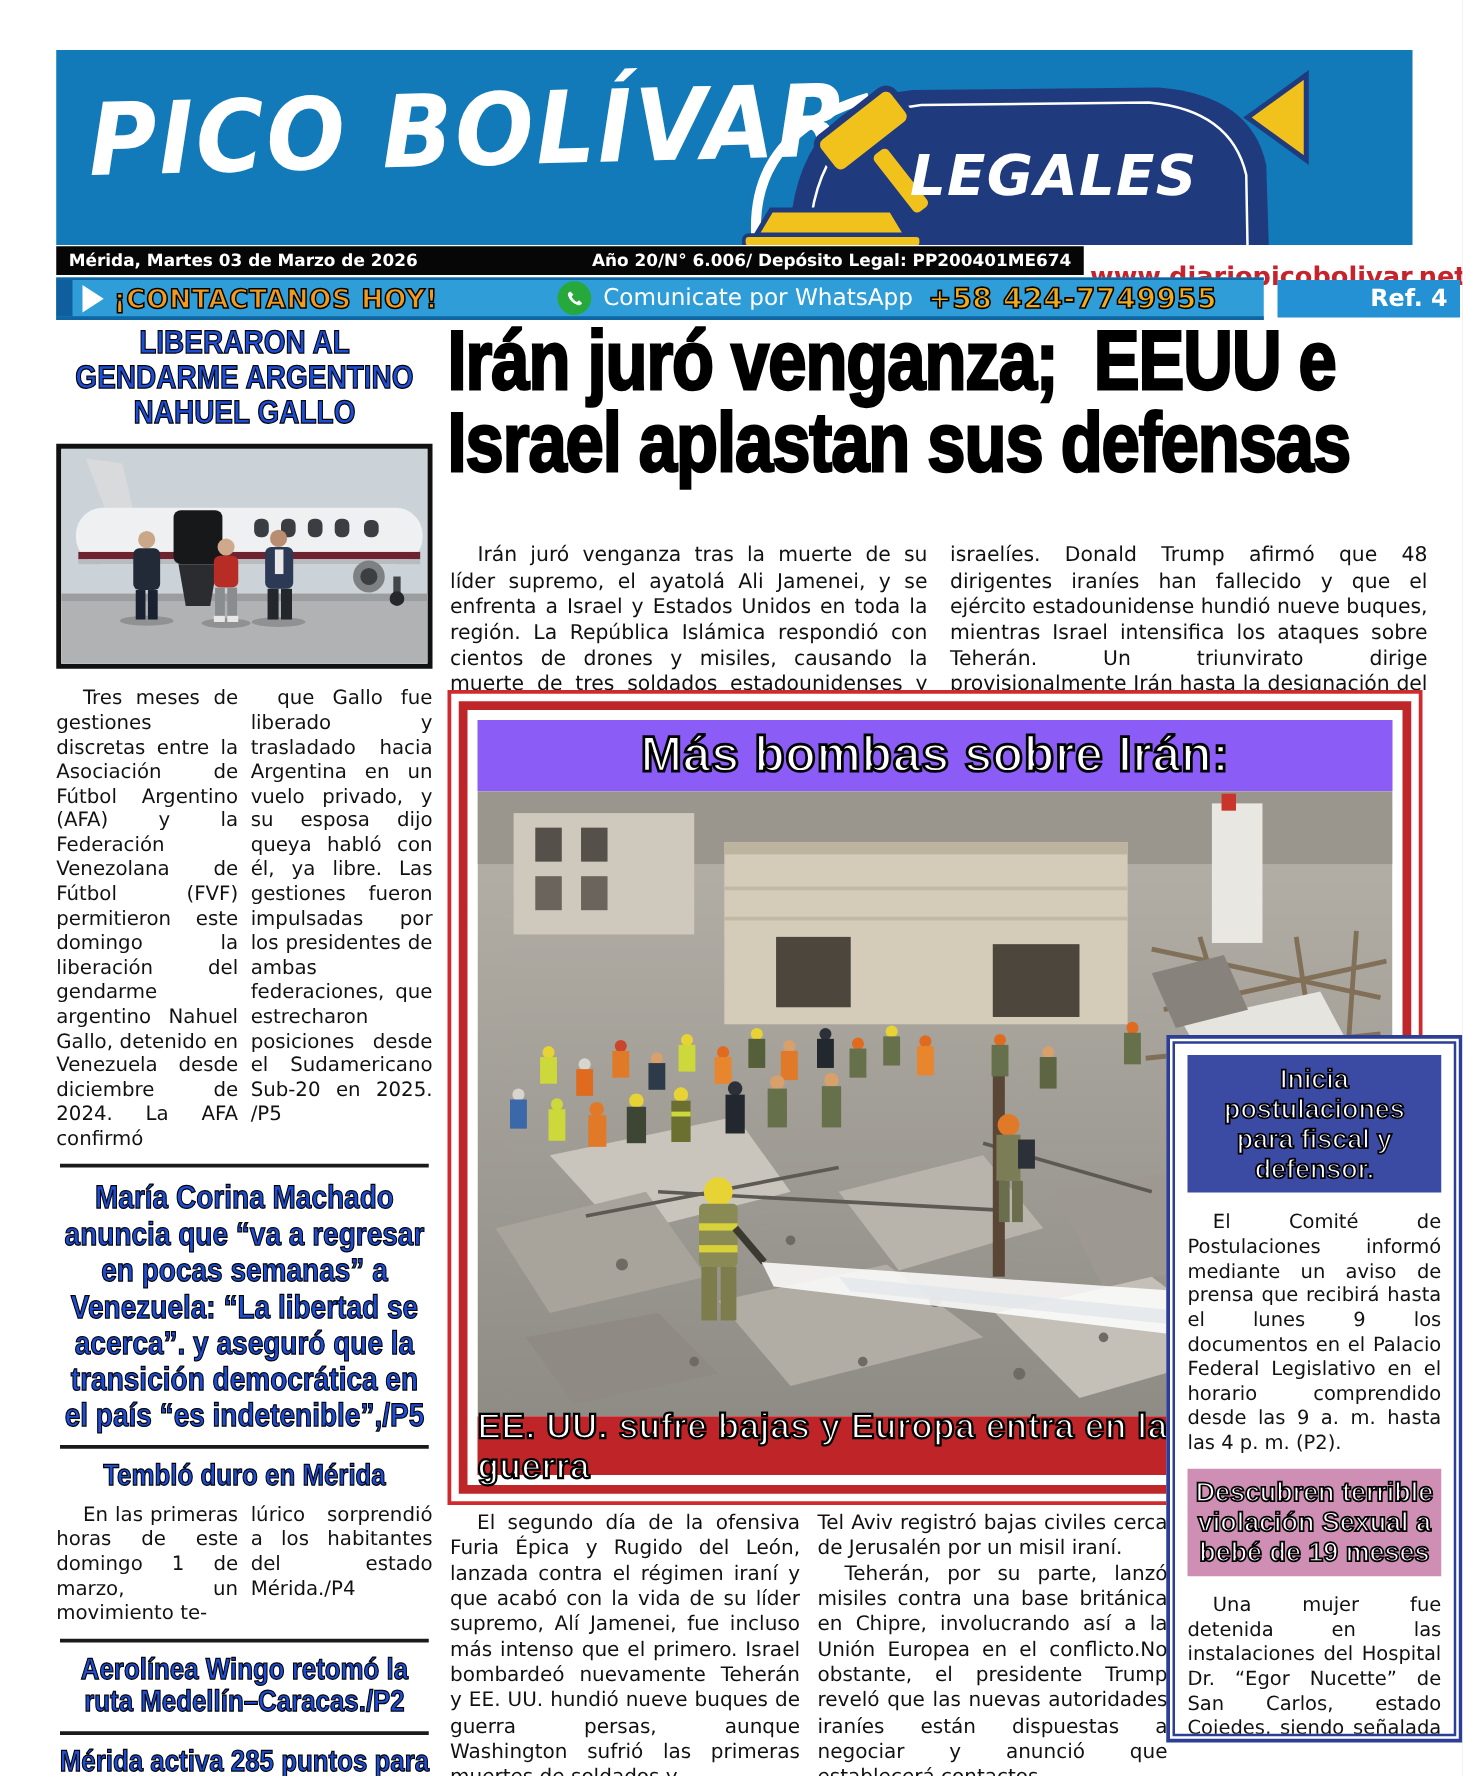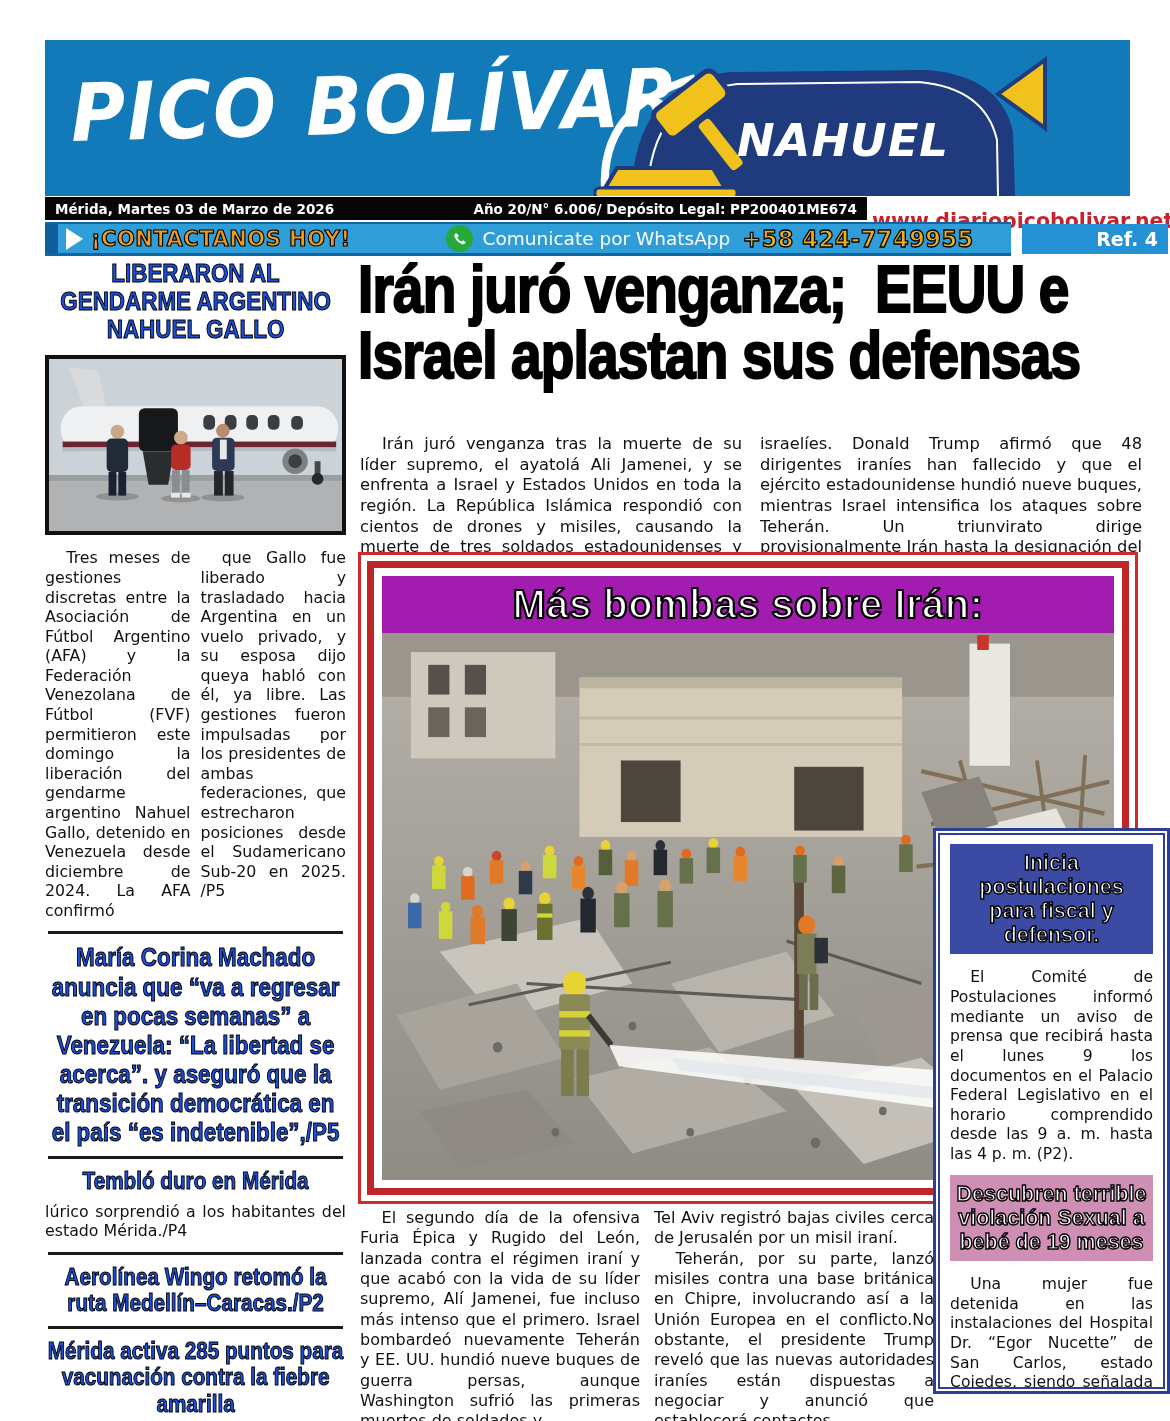--- a/index.html
+++ b/index.html
@@ -62,21 +62,21 @@
                  -webkit-text-stroke:2.2px #000;transform:scaleX(0.82);transform-origin:0 0;
                  white-space:pre-wrap;}
   #leadcols{position:absolute;left:360px;top:434px;width:782px;display:flex;gap:18px;}
   #leadcols > div{flex:1;font-size:16.3px;line-height:1.27;text-align:justify;}
   #leadcols p{margin:0;text-indent:1.35em;}
   
   #photobox{position:absolute;left:358px;top:552px;width:780px;height:652px;
             border:3px solid #cf2a2e;padding:6px;box-sizing:border-box;background:#fff;}
   #photobox-inner{border:7px solid #bf262a;height:100%;box-sizing:border-box;padding:8px;
                   display:flex;flex-direction:column;background:#fff;}
-  #photo-banner{background:#a21caf;height:57px;flex:0 0 auto;display:flex;align-items:center;justify-content:center;}
+  #photo-banner{background:#8b5cf6;height:57px;flex:0 0 auto;display:flex;align-items:center;justify-content:center;}
   .banner-txt{color:#fff;font-weight:bold;-webkit-text-stroke:2.2px #000;
               font-family:"Liberation Sans",sans-serif;letter-spacing:0.5px;}
   #photo-banner .banner-txt{font-size:40px;}
   #rubble-photo{flex:1;min-height:0;}
   #photo-caption{background:#bf2429;height:47px;flex:0 0 auto;position:relative;}
   #caption-text{position:absolute;left:0;top:0;width:556px;height:100%;
                 display:flex;align-items:center;justify-content:center;}
   #photo-caption .banner-txt{font-size:28px;-webkit-text-stroke:1.8px #000;}
   
   #sidebar{position:absolute;left:933px;top:828px;width:237px;height:566px;background:#fff;box-sizing:border-box;}
@@ -111,21 +111,21 @@
       <polygon points="500,20 500,88 453,54" fill="#f2c21c" stroke="#1f3b7d" stroke-width="4"></polygon>
 
       <g transform="rotate(-38 150 70)">
         <rect x="112" y="46" width="76" height="34" rx="8" fill="#f2c21c" stroke="#1f3b7d" stroke-width="5"></rect>
         <rect x="140" y="82" width="18" height="62" rx="6" fill="#f2c21c" stroke="#1f3b7d" stroke-width="4"></rect>
       </g>
 
       <polygon points="72,128 168,128 180,148 60,148" fill="#f2c21c" stroke="#1f3b7d" stroke-width="4"></polygon>
       <rect x="50" y="148" width="142" height="10" rx="4" fill="#f2c21c" stroke="#1f3b7d" stroke-width="3"></rect>
     </svg>
-    <div class="legal-text" id="legales-label">NAHUEL</div>
+    <div class="legal-text" id="legales-label">LEGALES</div>
   </div>
 
   <div id="datebar">
     <span>Mérida, Martes 03 de Marzo de 2026</span>
     <span>Año 20/N° 6.006/ Depósito Legal: PP200401ME674</span>
   </div>
   <div id="urlzone">
     <span>www.diariopicobolivar.net</span>
   </div>
 
@@ -208,20 +208,23 @@
     </div>
     <hr class="rule">
     <div id="machado-head" class="black-head">
       <span class="cx">María Corina Machado anuncia que “va a regresar en pocas semanas” a Venezuela: “La libertad se acerca”. y aseguró que la transición democrática en el país “es indetenible”,/P5</span>
     </div>
     <hr class="rule">
     <div id="temblor-head" class="black-head">
       <span class="cx">Tembló duro  en Mérida</span>
     </div>
     <div class="cols2 body-txt">
+      <div>
+          <p>En las primeras horas de este domingo 1 de marzo, un movimiento te-</p>
+        </div>
       <div>
           <p style="text-indent:0">lúrico sorprendió a los habitantes del estado Mérida./P4</p>
         </div>
     </div>
     <hr class="rule">
     <div class="brief black-head">
       <span class="cx">Aerolínea Wingo retomó la ruta Medellín–Caracas./P2</span>
     </div>
     <hr class="rule">
     <div class="brief black-head">
@@ -426,20 +429,25 @@
           <rect x="-6" y="44" width="32" height="6" fill="#d8d23a"></rect>
           <rect x="-4" y="62" width="13" height="44" fill="#7c7c4c"></rect>
           <rect x="12" y="62" width="13" height="44" fill="#7c7c4c"></rect>
           <line x1="24" y1="30" x2="48" y2="58" stroke="#3a3a30" stroke-width="6"></line>
         </g>
 
         <polygon points="236,388 700,420 700,462 246,408" fill="#ffffff" opacity="0.85"></polygon>
         <polygon points="300,400 700,440 700,452 310,412" fill="#dfe6ea" opacity="0.7"></polygon>
         <ellipse cx="680" cy="445" rx="55" ry="18" fill="#ffffff" opacity="0.6"></ellipse>
       </svg>
+      <div id="photo-caption">
+        <div id="caption-text">
+          <span class="banner-txt">EE. UU. sufre bajas y Europa entra en la guerra</span>
+        </div>
+      </div>
     </div>
   </div>
 
   <div id="sidebar">
     <div id="sb-outer">
       <div id="sb-inner">
         <div id="postulaciones-box" class="sb-headbox">
           <span class="sb-head-txt">Inicia postulaciones para fiscal y defensor.</span>
         </div>
         <div class="sb-body">

